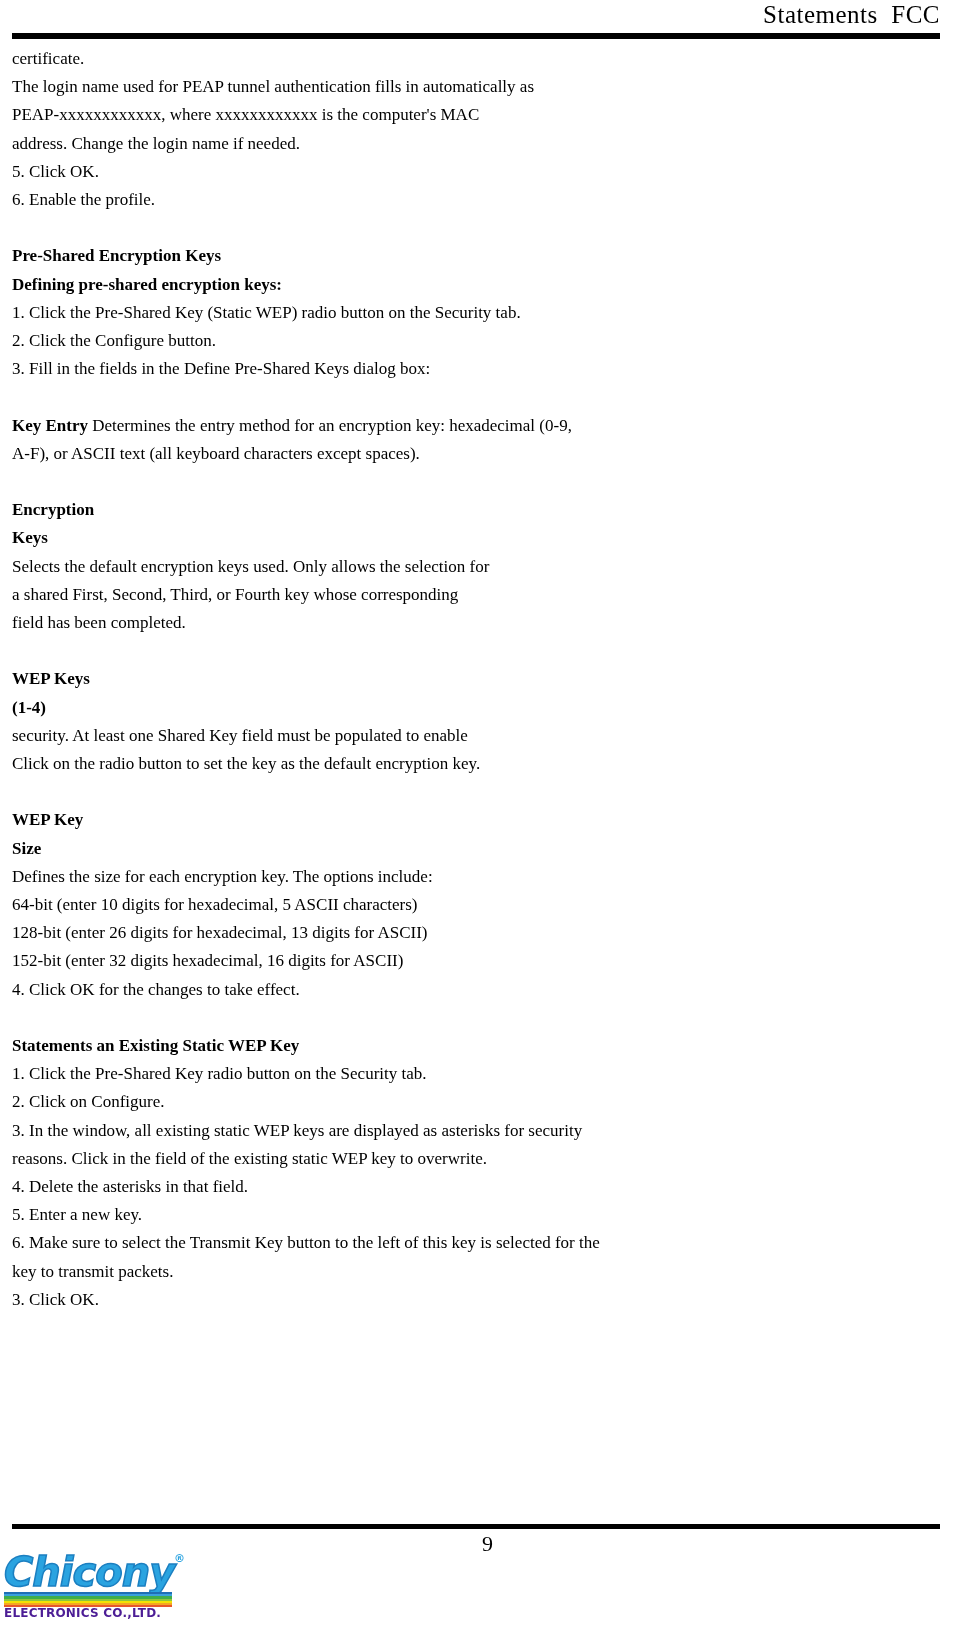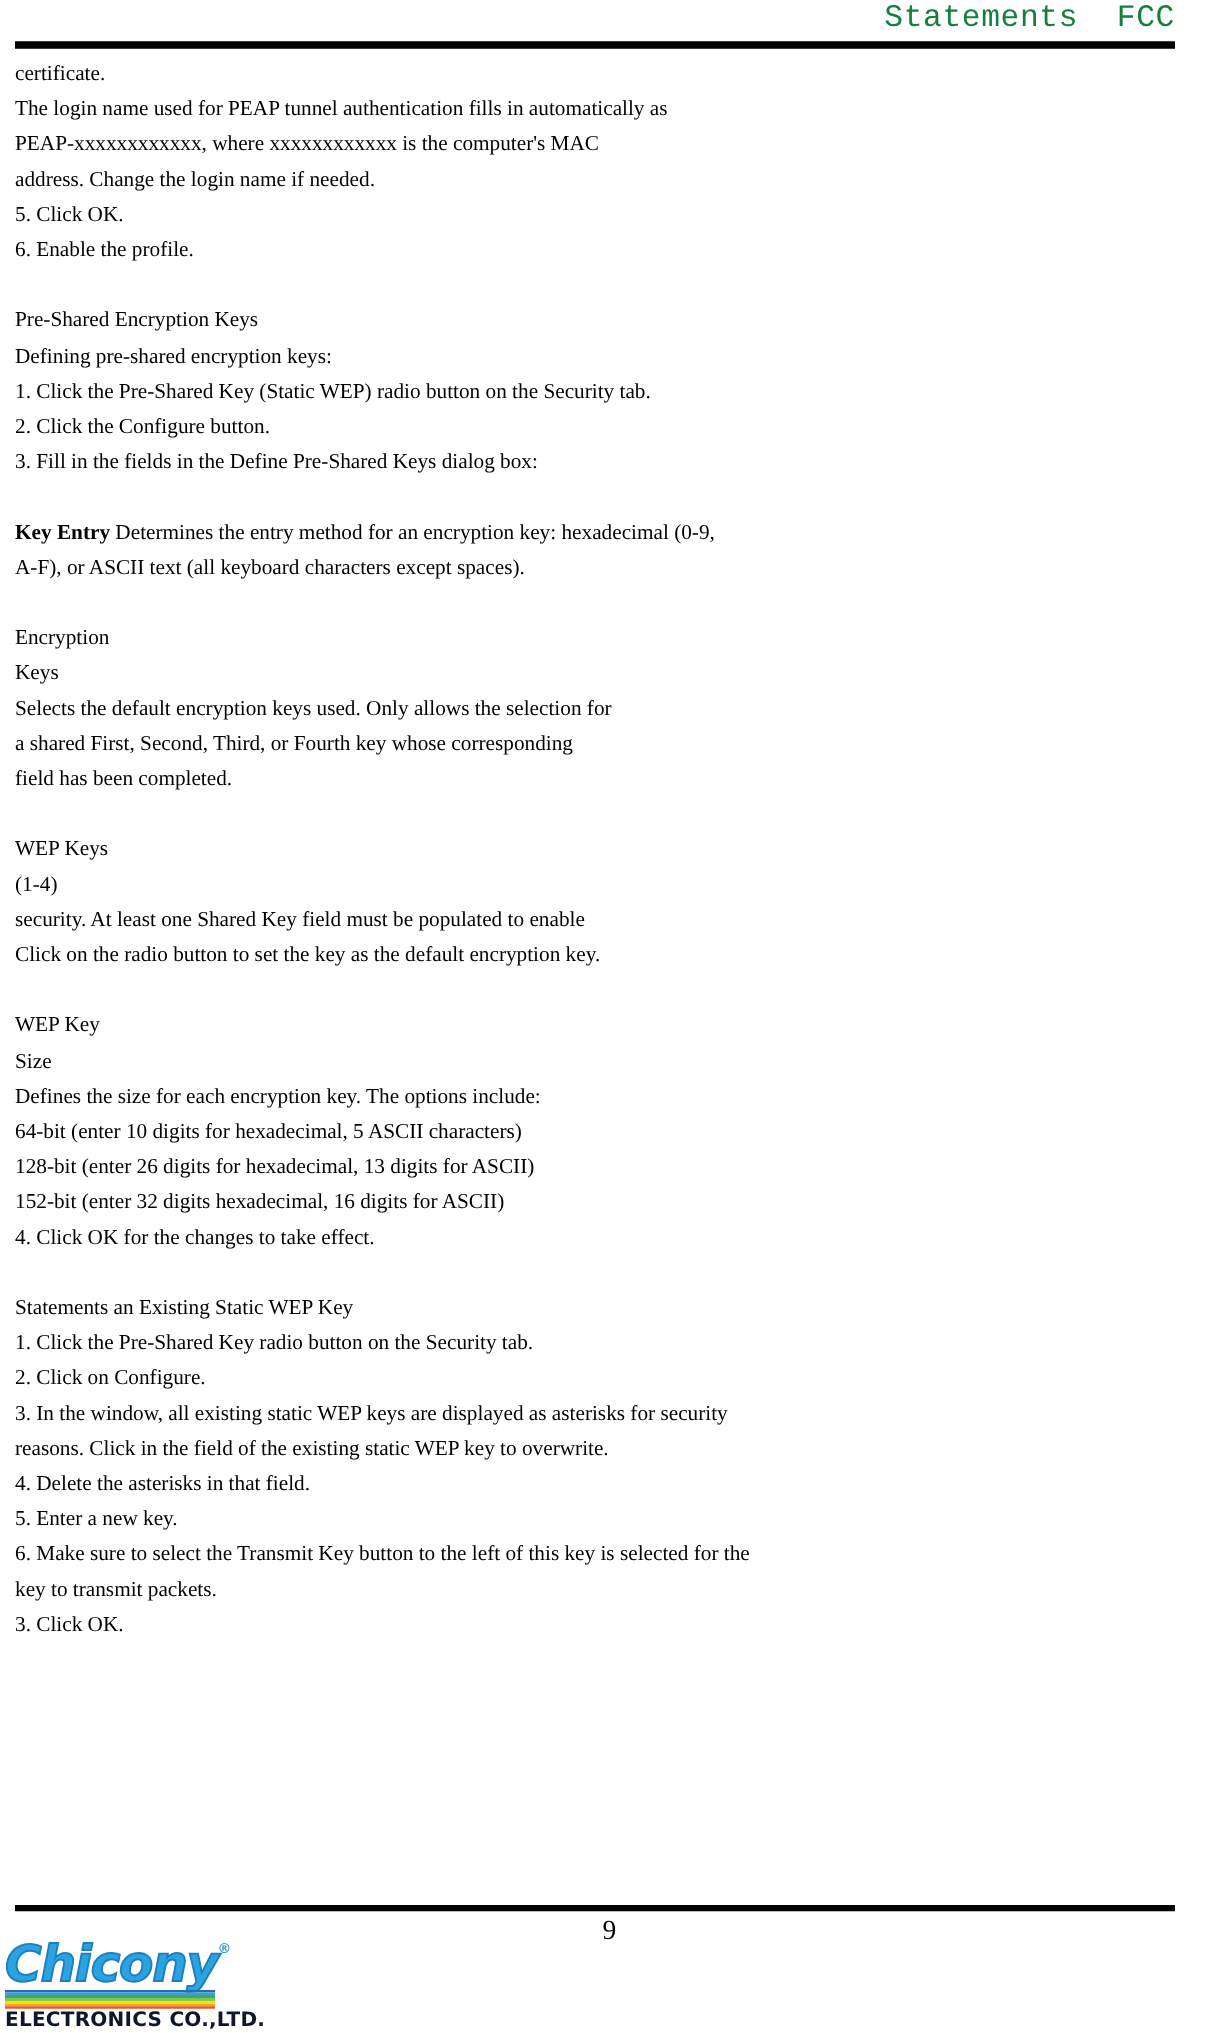--- a/index.html
+++ b/index.html
@@ -20,25 +20,25 @@
   
   .header {
     position: absolute;
     top: 0px;
     left: 12px;
     width: 928px;
     height: 30px;
     text-align: right;
   }
   .header-title {
-    font-family: Liberation Mono, monospace;
+    font-family: Liberation Serif, serif;
     font-size: 25px;
     letter-spacing: 0.5px;
     line-height: 30px;
-    color: #15803d;
+    color: #000000;
     white-space: pre;
   }
   .header-rule {
     position: absolute;
     top: 33px;
     left: 12px;
     width: 928px;
     height: 6px;
     background: #000000;
   }
@@ -49,21 +49,21 @@
     top: 45px;
     left: 12px;
     width: 930px;
     font-size: 17px;
     line-height: 28.2px;
   }
   .line {
     white-space: pre-wrap;
     min-height: 28.2px;
   }
-  .line.b { font-weight: normal; }
+  .line.b { font-weight: bold; }
   .line.blank { height: 28.2px; }
   .lead {
     font-weight: bold;
   }
 
   
   .footer-rule {
     position: absolute;
     top: 1524px;
     left: 12px;
@@ -128,24 +128,24 @@
   .logo-stripes i {
     display: block;
     width: 100%;
     height: 2.2px;
   }
   .logo-sub {
     position: absolute;
     left: 0px;
     top: 54px;
     font-family: "DejaVu Sans", sans-serif;
-    font-size: 16px;
+    font-size: 12px;
     font-weight: bold;
     letter-spacing: 0.2px;
-    color: #0f172a;
+    color: #4c1d95;
     white-space: pre;
   }
 </style>
 </head>
 <body>
 
 <div class="page">
 
   <div class="header">
     <span class="header-title">Statements  FCC</span>

